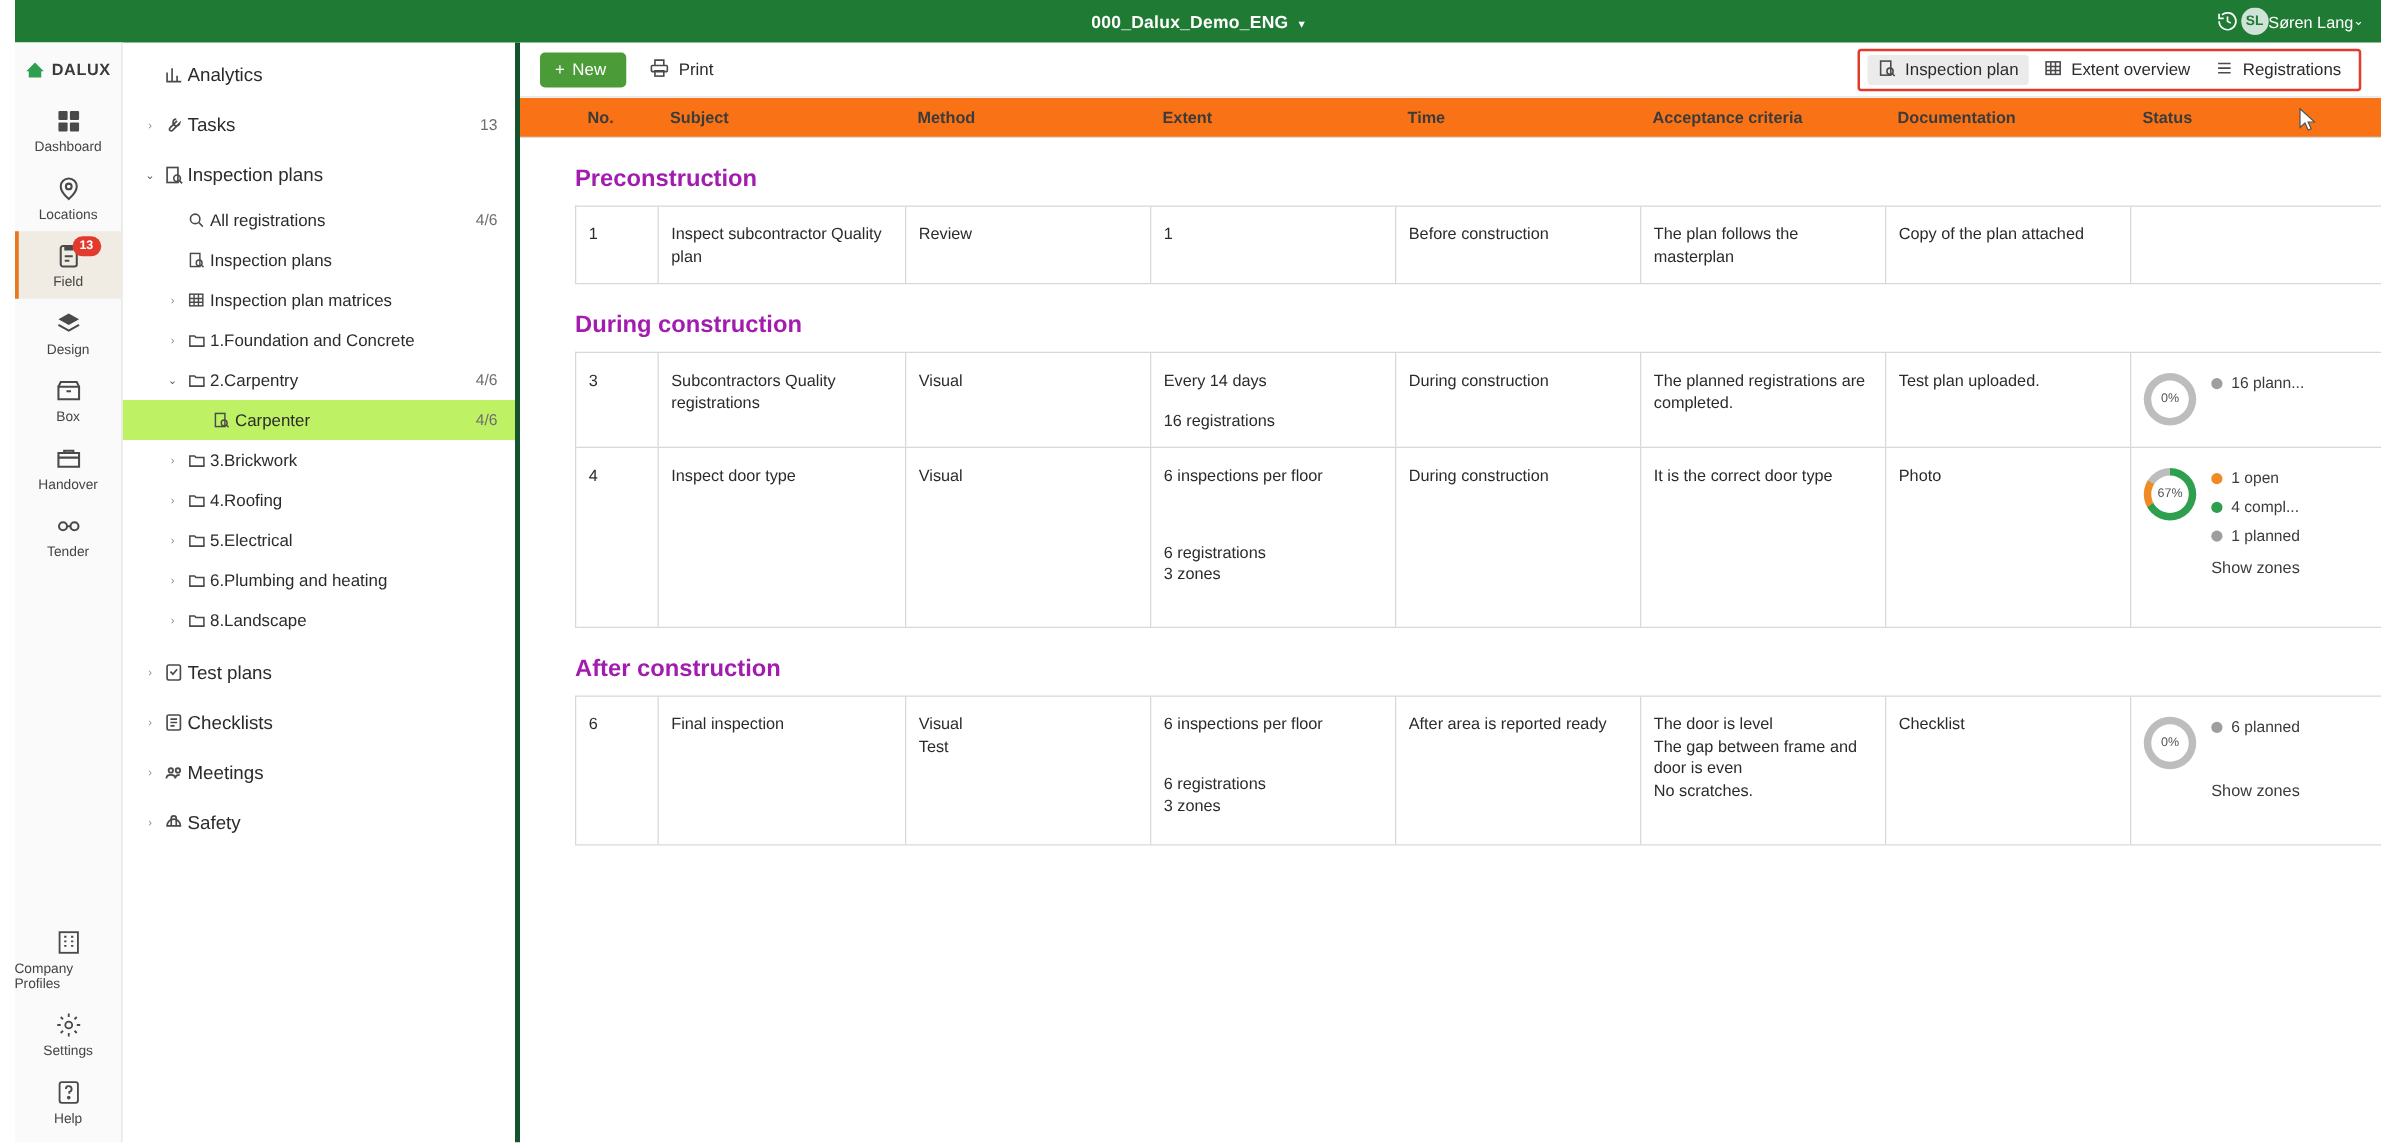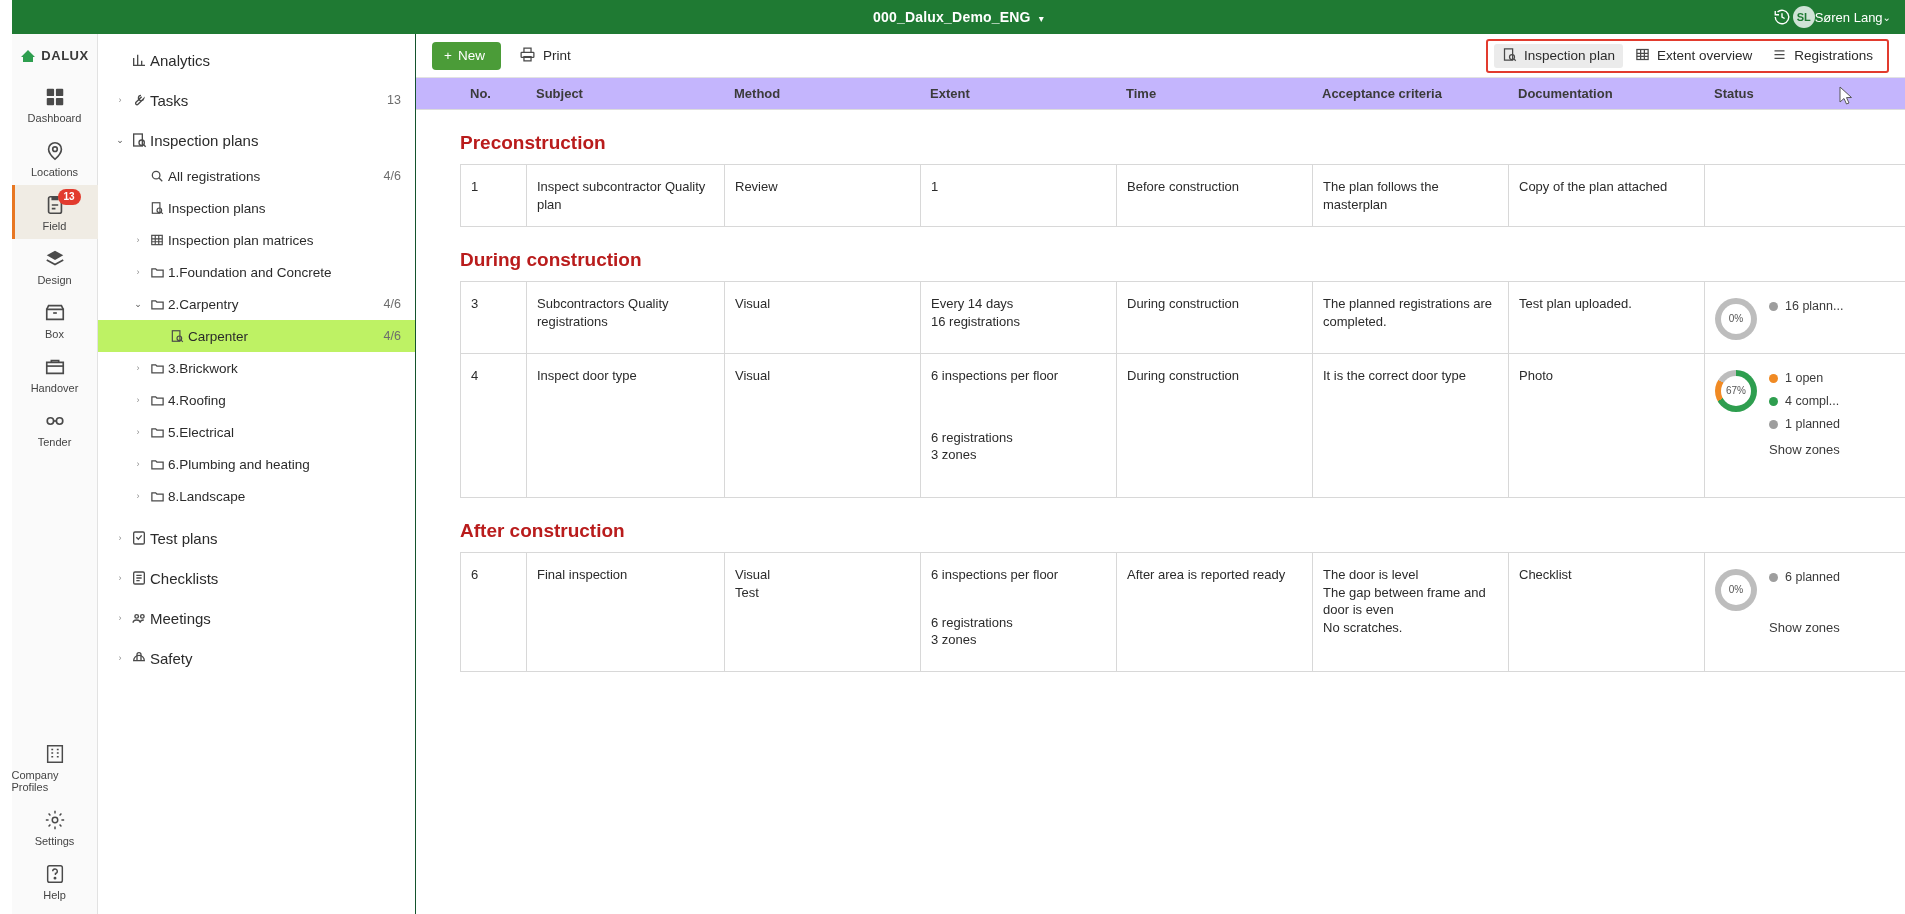--- a/index.html
+++ b/index.html
@@ -57,21 +57,21 @@
     content: ""; position: absolute; left: 0; top: 0; bottom: 0; width: 3px; background: #e87722;
   }
   .rail-badge {
     position: absolute; top: 4px; left: 46px; background: #e23b2e; color: #fff;
     font-size: 10px; font-weight: bold; border-radius: 9px; padding: 1px 6px; line-height: 14px;
   }
   .rail-bottom { margin-top: auto; width: 100%; display: flex; flex-direction: column; align-items: center; padding-bottom: 6px; }
 
   
   .nav {
-    width: 318px; background: #fff; border-right: 1px solid #14532d;
+    width: 318px; background: #fff; border-right: 4px solid #14532d;
     flex: none; overflow-y: auto; padding-top: 6px;
   }
   .nav-row {
     display: flex; align-items: center; height: 32px; padding-right: 14px;
     cursor: pointer; font-size: 13.5px; color: #2b2b2b; white-space: nowrap;
   }
   .nav-row.selected { background: #bef264; }
   .nav-row .chev {
     width: 16px; text-align: center; color: #8c8c8c; font-size: 9px; flex: none;
   }
@@ -104,55 +104,55 @@
     display: flex; align-items: center; gap: 7px; padding: 3px 8px; cursor: pointer;
     font-size: 13.5px; color: #2b2b2b; border-radius: 3px;
   }
   .seg.active { background: #ebebeb; }
   .cursor-ptr { position: absolute; left: 1420px; top: 52px; pointer-events: none; }
 
   
   .scroll { flex: 1; overflow: auto; }
   .thead {
     display: flex; height: 32px; align-items: center;
-    border-bottom: 1px solid #dcdcdc; background: #c4b5fd;
+    border-bottom: 1px solid #dcdcdc; background: #f97316;
     font-size: 13px; color: #3b3b3b; font-weight: bold; padding-left: 0;
   }
   .thead .c, .trow .c { padding: 0 10px; flex: none; }
   .c1 { width: 66px; }
   .c2 { width: 198px; }
   .c3 { width: 196px; }
   .c4 { width: 196px; }
   .c5 { width: 196px; }
   .c6 { width: 196px; }
   .c7 { width: 196px; }
   .c8 { width: 215px; }
   .section-title {
-    font-size: 19px; font-weight: bold; color: #b91c1c;
+    font-size: 19px; font-weight: bold; color: #a21caf;
     padding: 22px 0 10px 44px;
   }
   .tbl { margin: 0 0 0 44px; width: 1459px; border: 1px solid #d8d8d8; border-bottom: none; }
   .trow { display: flex; border-bottom: 1px solid #d8d8d8; min-height: 60px; font-size: 13px; }
   .trow .c { border-right: 1px solid #d8d8d8; padding: 13px 10px; line-height: 1.35; }
   .trow .c:last-child { border-right: none; }
   .trow .c.status { display: flex; align-items: flex-start; gap: 12px; padding-top: 16px; }
   .spacer { height: 28px; }
 
   
   .donut { width: 42px; height: 42px; border-radius: 50%; display: flex; align-items: center; justify-content: center; flex: none; }
   .donut .hole {
     width: 30px; height: 30px; border-radius: 50%; background: #fff;
     display: flex; align-items: center; justify-content: center;
     font-size: 10px; color: #555;
   }
   .legend { display: flex; flex-direction: column; gap: 6px; font-size: 12.5px; color: #3b3b3b; }
   .legend .li { display: flex; align-items: center; gap: 7px; white-space: nowrap; }
   .dot { width: 9px; height: 9px; border-radius: 50%; flex: none; }
   .showzones { color: #3b3b3b; font-size: 13px; margin: 8px 0 0 54px; cursor: pointer; }
-  .sub { }
+  .sub { margin-top: 14px; }
 </style>
 </head>
 <body>
 
 <div class="app">
 
   <div class="topbar">
     <div class="topbar-title">
       <span>000_Dalux_Demo_ENG</span><span class="caret">▾</span>
     </div>

